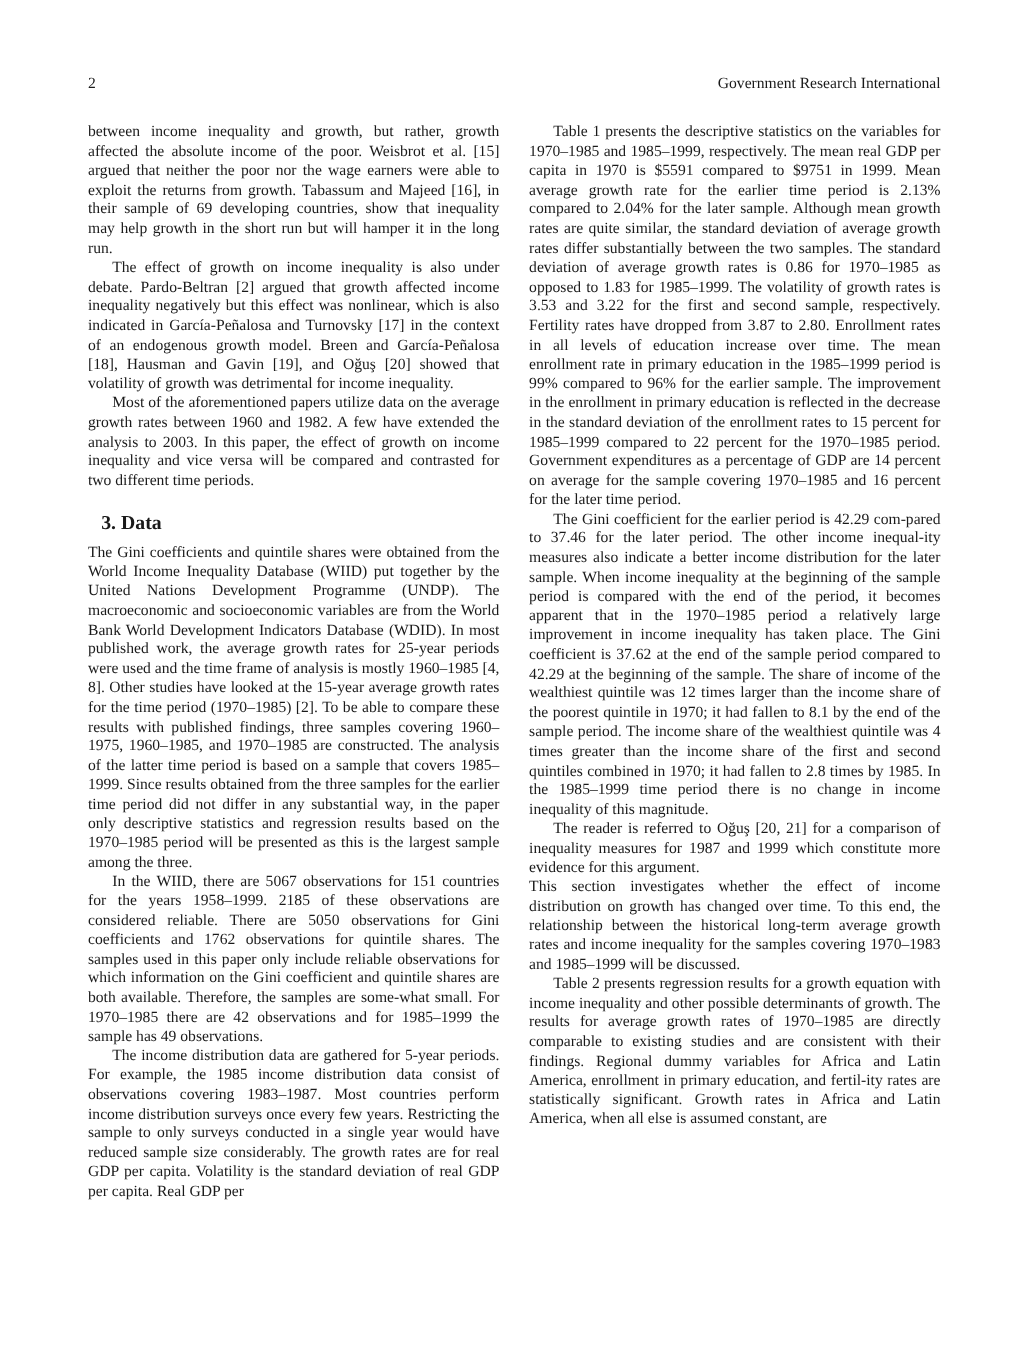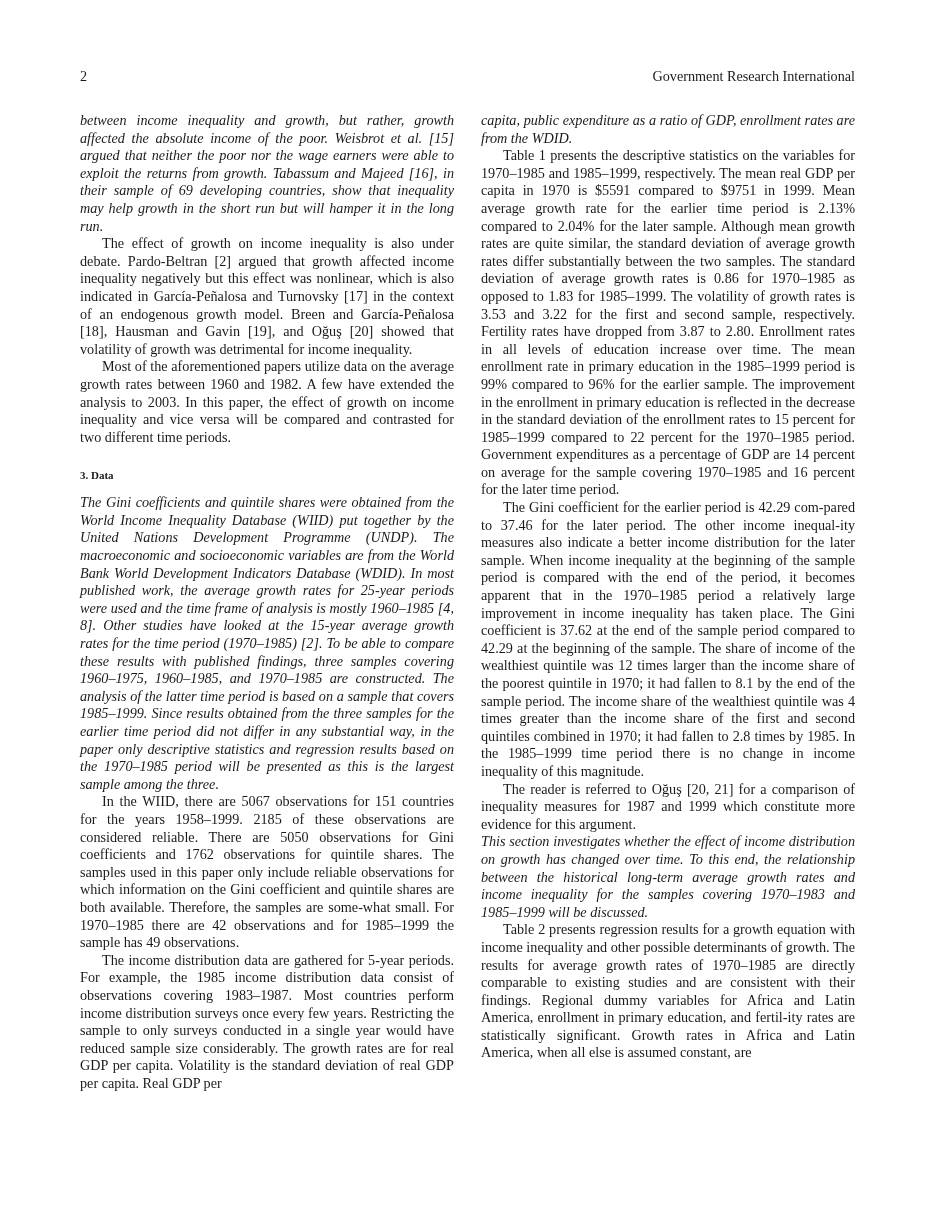--- a/index.html
+++ b/index.html
@@ -7,22 +7,22 @@
          font-family: "Liberation Serif", "DejaVu Serif", serif; }
   .running-head { position: absolute; top: 66px; left: 80px; width: 775px; height: 20px;
                   font-size: 14.2px; line-height: 20px; }
   .running-head .page-num { position: absolute; left: 0; top: 0; }
   .running-head .journal { position: absolute; right: 0; top: 0; }
   .col { position: absolute; top: 112px; width: 374px; font-size: 14.2px; line-height: 17.6px;
          text-align: justify; hyphens: manual; }
   .col-left { left: 80px; }
   .col-right { left: 481px; }
   .col p { margin: 0; text-indent: 22px; }
-  .col p.noindent { text-indent: 0; font-style: italic; }
-  .col h2 { font-size: 11px; font-weight: bold; margin: 0; line-height: 20px; }
+  .col p.noindent { text-indent: 0; }
+  .col h2 { font-size: 18px; font-weight: bold; margin: 12px; line-height: 20px; }
   .col-left h2 { margin-top: 19px; margin-bottom: 9px; }
   .col-right h2 { margin-top: 20px; margin-bottom: 10px; }
 </style>
 </head>
 <body>
 
 <div class="running-head">
   <span class="page-num">2</span>
   <span class="journal">Government Research International</span>
 </div>
@@ -31,19 +31,18 @@
   <p class="noindent">between income inequality and growth, but rather, growth affected the absolute income of the poor. Weisbrot et al. [15] argued that neither the poor nor the wage earners were able to exploit the returns from growth. Tabassum and Majeed [16], in their sample of 69 developing countries, show that inequality may help growth in the short run but will hamper it in the long run.</p>
   <p>The effect of growth on income inequality is also under debate. Pardo-Beltran [2] argued that growth affected income inequality negatively but this effect was nonlinear, which is also indicated in García-Peñalosa and Turnovsky [17] in the context of an endogenous growth model. Breen and García-Peñalosa [18], Hausman and Gavin [19], and Oğuş [20] showed that volatility of growth was detrimental for income inequality.</p>
   <p>Most of the aforementioned papers utilize data on the average growth rates between 1960 and 1982. A few have extended the analysis to 2003. In this paper, the effect of growth on income inequality and vice versa will be compared and contrasted for two different time periods.</p>
   <h2>3. Data</h2>
   <p class="noindent">The Gini coefficients and quintile shares were obtained from the World Income Inequality Database (WIID) put together by the United Nations Development Programme (UNDP). The macroeconomic and socioeconomic variables are from the World Bank World Development Indicators Database (WDID). In most published work, the average growth rates for 25-year periods were used and the time frame of analysis is mostly 1960–1985 [4, 8]. Other studies have looked at the 15-year average growth rates for the time period (1970–1985) [2]. To be able to compare these results with published findings, three samples covering 1960–1975, 1960–1985, and 1970–1985 are constructed. The analysis of the latter time period is based on a sample that covers 1985–1999. Since results obtained from the three samples for the earlier time period did not differ in any substantial way, in the paper only descriptive statistics and regression results based on the 1970–1985 period will be presented as this is the largest sample among the three.</p>
   <p>In the WIID, there are 5067 observations for 151 countries for the years 1958–1999. 2185 of these observations are considered reliable. There are 5050 observations for Gini coefficients and 1762 observations for quintile shares. The samples used in this paper only include reliable observations for which information on the Gini coefficient and quintile shares are both available. Therefore, the samples are some-what small. For 1970–1985 there are 42 observations and for 1985–1999 the sample has 49 observations.</p>
   <p>The income distribution data are gathered for 5-year periods. For example, the 1985 income distribution data consist of observations covering 1983–1987. Most countries perform income distribution surveys once every few years. Restricting the sample to only surveys conducted in a single year would have reduced sample size considerably. The growth rates are for real GDP per capita. Volatility is the standard deviation of real GDP per capita. Real GDP per</p>
 </div>
 
 <div class="col col-right">
-  <p class="noindent">capita, public expenditure as a ratio of GDP, enrollment rates are from the WDID.</p>
   <p>Table 1 presents the descriptive statistics on the variables for 1970–1985 and 1985–1999, respectively. The mean real GDP per capita in 1970 is $5591 compared to $9751 in 1999. Mean average growth rate for the earlier time period is 2.13% compared to 2.04% for the later sample. Although mean growth rates are quite similar, the standard deviation of average growth rates differ substantially between the two samples. The standard deviation of average growth rates is 0.86 for 1970–1985 as opposed to 1.83 for 1985–1999. The volatility of growth rates is 3.53 and 3.22 for the first and second sample, respectively. Fertility rates have dropped from 3.87 to 2.80. Enrollment rates in all levels of education increase over time. The mean enrollment rate in primary education in the 1985–1999 period is 99% compared to 96% for the earlier sample. The improvement in the enrollment in primary education is reflected in the decrease in the standard deviation of the enrollment rates to 15 percent for 1985–1999 compared to 22 percent for the 1970–1985 period. Government expenditures as a percentage of GDP are 14 percent on average for the sample covering 1970–1985 and 16 percent for the later time period.</p>
   <p>The Gini coefficient for the earlier period is 42.29 com-pared to 37.46 for the later period. The other income inequal-ity measures also indicate a better income distribution for the later sample. When income inequality at the beginning of the sample period is compared with the end of the period, it becomes apparent that in the 1970–1985 period a relatively large improvement in income inequality has taken place. The Gini coefficient is 37.62 at the end of the sample period compared to 42.29 at the beginning of the sample. The share of income of the wealthiest quintile was 12 times larger than the income share of the poorest quintile in 1970; it had fallen to 8.1 by the end of the sample period. The income share of the wealthiest quintile was 4 times greater than the income share of the first and second quintiles combined in 1970; it had fallen to 2.8 times by 1985. In the 1985–1999 time period there is no change in income inequality of this magnitude.</p>
   <p>The reader is referred to Oğuş [20, 21] for a comparison of inequality measures for 1987 and 1999 which constitute more evidence for this argument.</p>
   <p class="noindent">This section investigates whether the effect of income distribution on growth has changed over time. To this end, the relationship between the historical long-term average growth rates and income inequality for the samples covering 1970–1983 and 1985–1999 will be discussed.</p>
   <p>Table 2 presents regression results for a growth equation with income inequality and other possible determinants of growth. The results for average growth rates of 1970–1985 are directly comparable to existing studies and are consistent with their findings. Regional dummy variables for Africa and Latin America, enrollment in primary education, and fertil-ity rates are statistically significant. Growth rates in Africa and Latin America, when all else is assumed constant, are</p>
 </div>
 
 </body></html>

